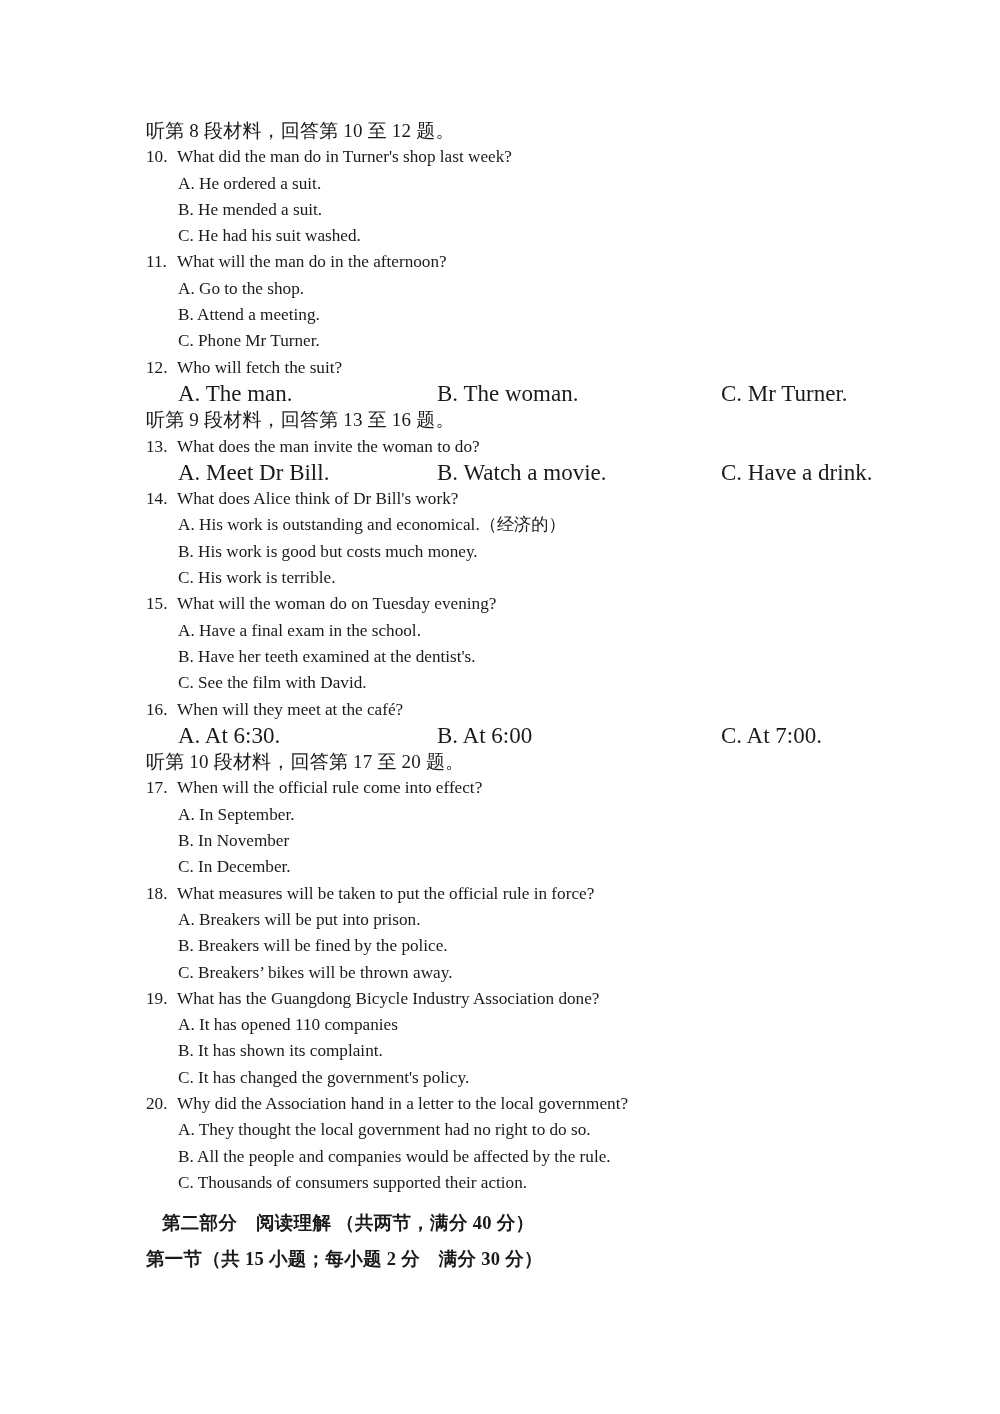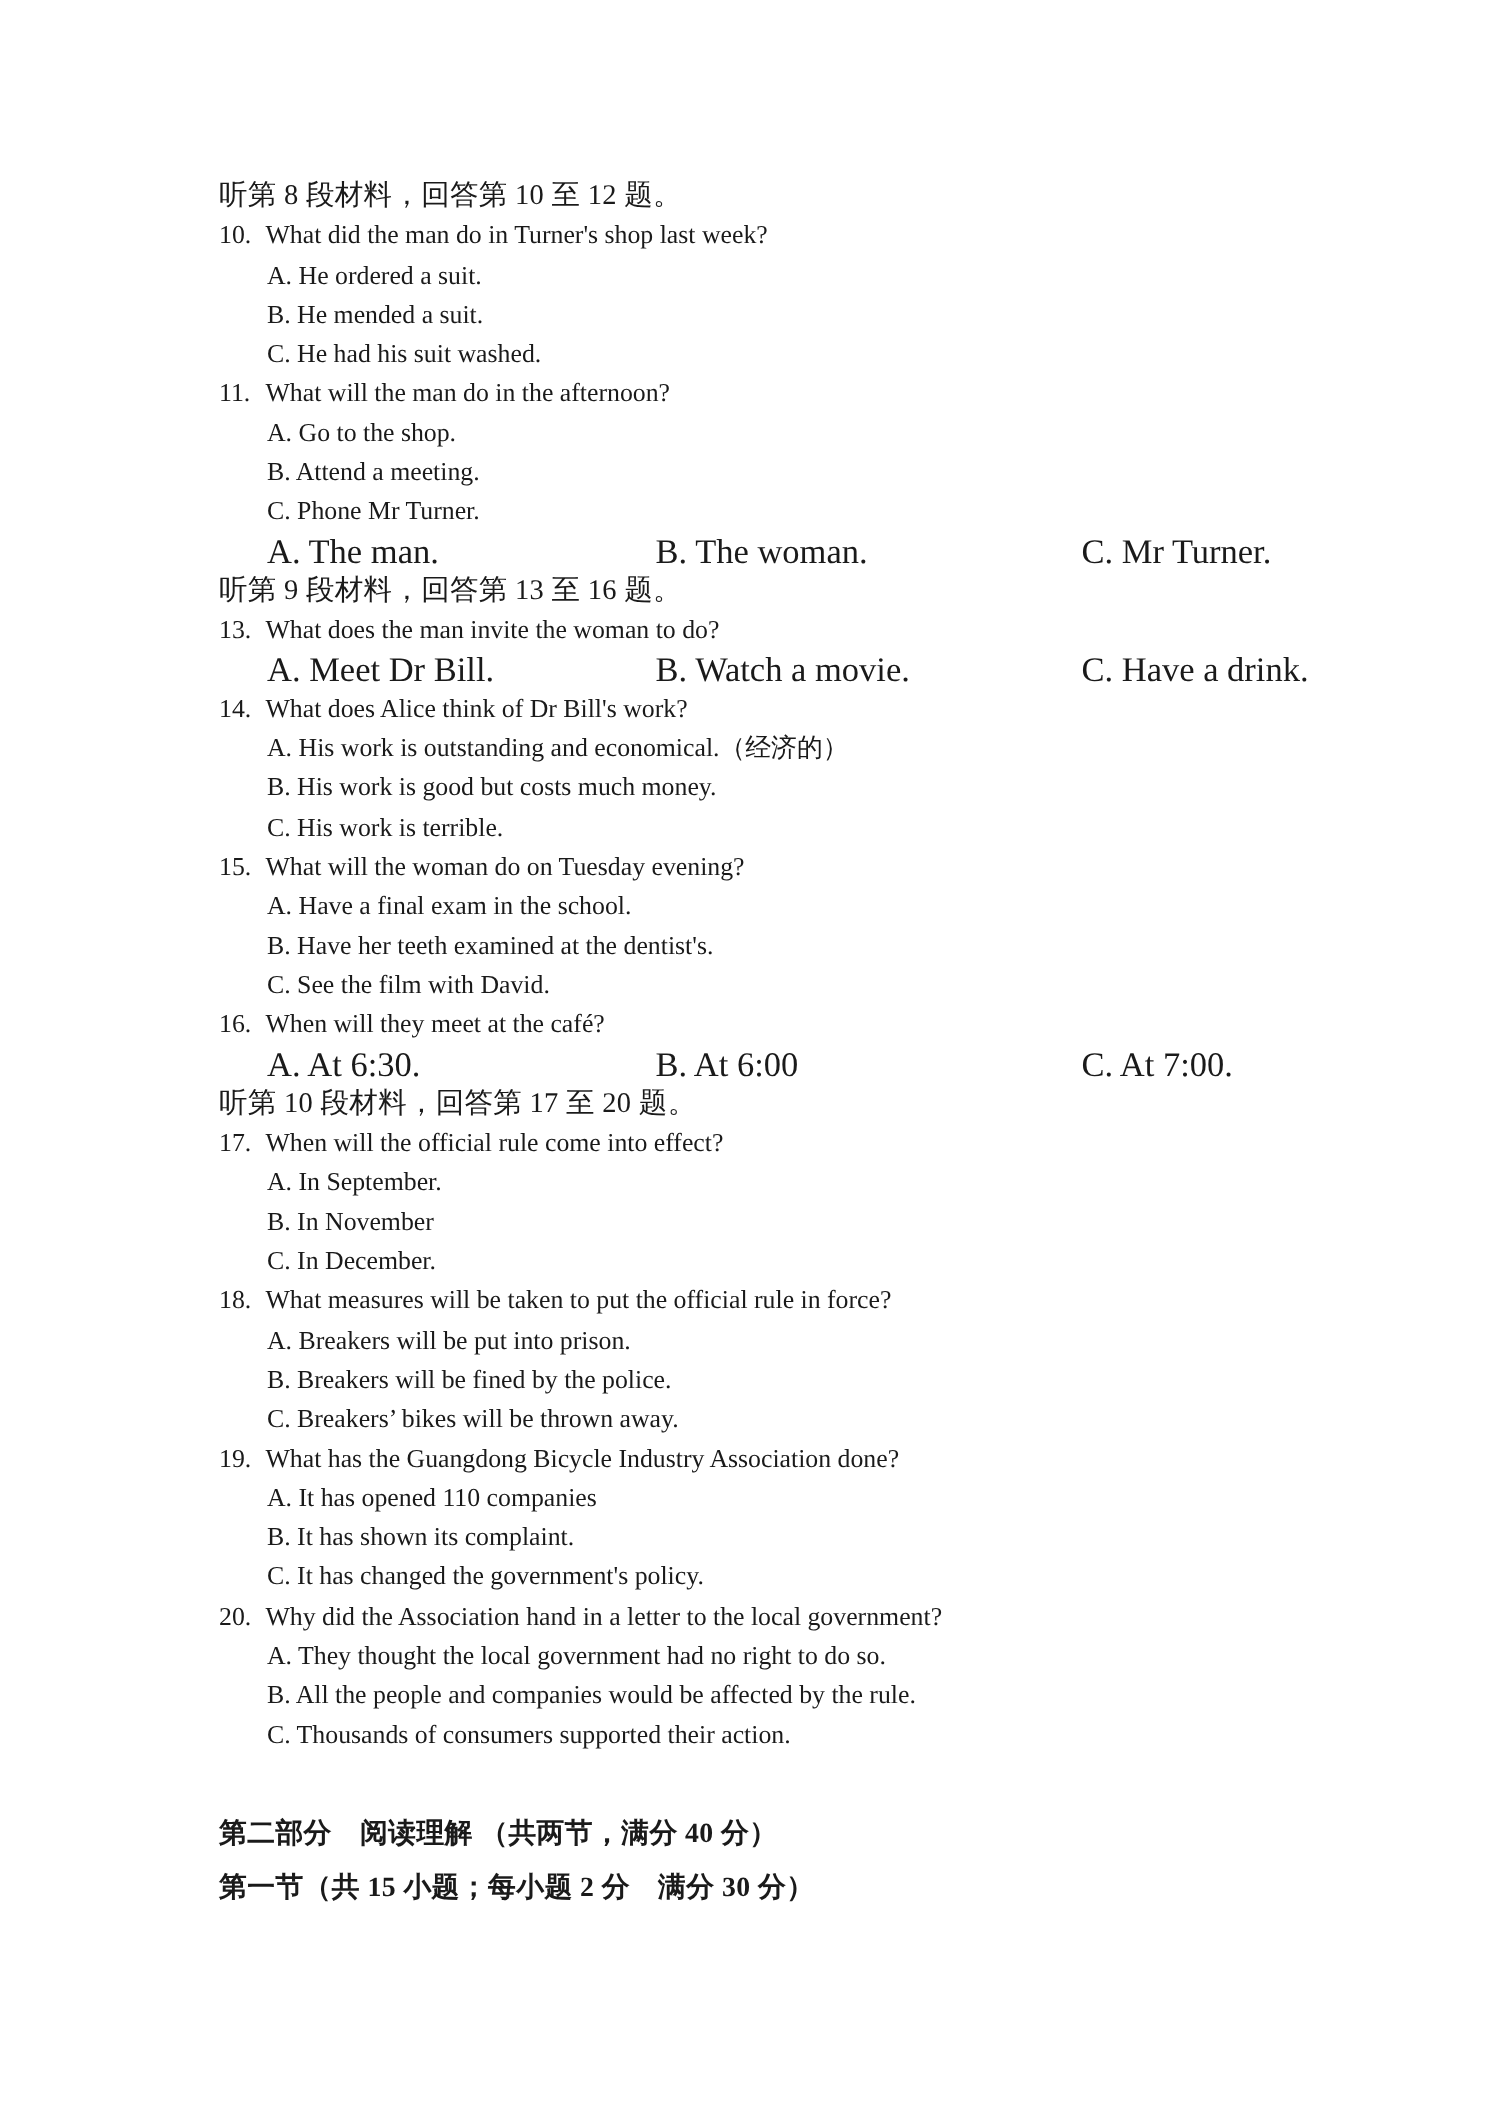--- a/index.html
+++ b/index.html
@@ -79,21 +79,21 @@
   
   .part-head {
     position: absolute;
     left: 146px;
     font-weight: bold;
     font-size: 18.5px;
     line-height: 26px;
     white-space: nowrap;
     letter-spacing: 0.3px;
   }
-  #part-two-title { top: 1210px; }
+  #part-two-title { top: 1210px; margin-left: 16px; }
   #section-one-title { top: 1246px; }
 </style>
 </head>
 <body>
 
 <div id="page">
 
   <div class="content">
 
     <div class="line cn-lead">听第 8 段材料，回答第 10 至 12 题。</div>
@@ -101,20 +101,21 @@
     <div class="line q"><span class="num">10.</span><span>What did the man do in Turner's shop last week?</span></div>
     <div class="line opt">A. He ordered a suit.</div>
     <div class="line opt">B. He mended a suit.</div>
     <div class="line opt">C. He had his suit washed.</div>
 
     <div class="line q"><span class="num">11.</span><span>What will the man do in the afternoon?</span></div>
     <div class="line opt">A. Go to the shop.</div>
     <div class="line opt">B. Attend a meeting.</div>
     <div class="line opt">C. Phone Mr Turner.</div>
 
+    <div class="line q"><span class="num">12.</span><span>Who will fetch the suit?</span></div>
     <div class="opt-row">
       <span class="col colA">A. The man.</span>
       <span class="col colB">B. The woman.</span>
       <span class="col colC">C. Mr Turner.</span>
     </div>
 
     <div class="line cn-lead">听第 9 段材料，回答第 13 至 16 题。</div>
 
     <div class="line q"><span class="num">13.</span><span>What does the man invite the woman to do?</span></div>
     <div class="opt-row">

